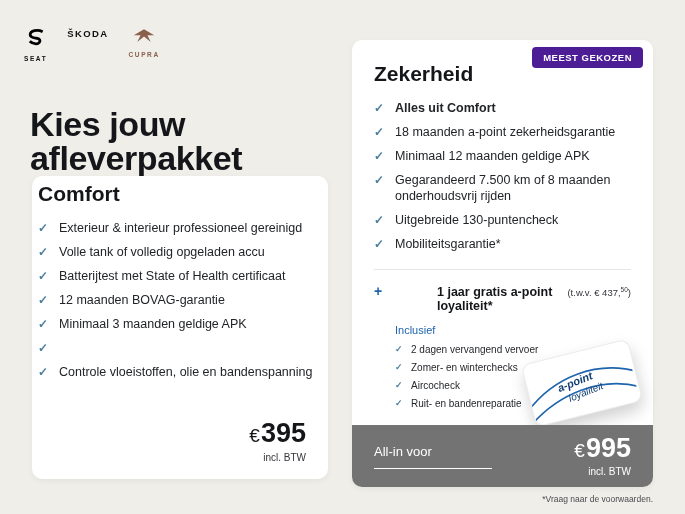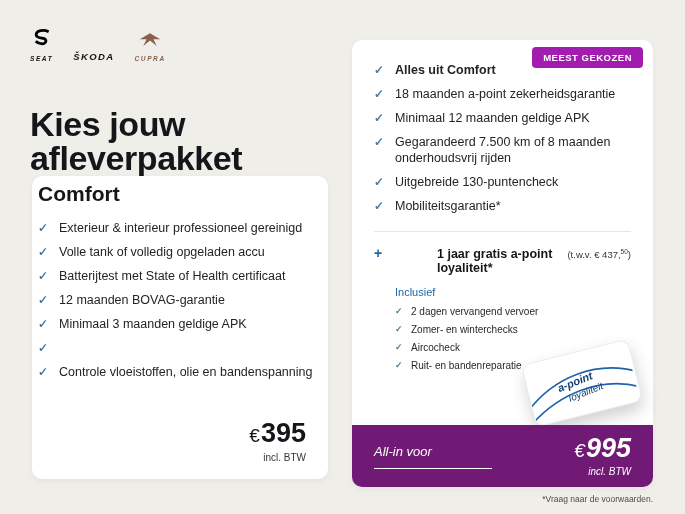--- a/index.html
+++ b/index.html
@@ -1,20 +1,20 @@
 <!DOCTYPE html>
 <html><head>
 <meta charset="utf-8">
 <style>
   html,body{margin:0;padding:0;background:#efeee9;}
   .root{position:relative;width:685px;height:514px;background:#efeee9;
         font-family:"Liberation Sans",sans-serif;color:#1b1c20;overflow:hidden;}
 
   
-  .brands{position:absolute;left:30px;top:28px;display:flex;align-items:flex-end;gap:20px;font-style:italic;}
+  .brands{position:absolute;left:24px;top:28px;display:flex;align-items:flex-start;gap:20px;}
   .brand{display:flex;flex-direction:column;align-items:center;gap:3px;}
   .brand-label{font-size:6.5px;font-weight:700;letter-spacing:1.6px;color:#111;}
   .brand-label.cupra{color:#8a604c;}
   .skoda-word{font-size:9.5px;font-weight:700;letter-spacing:1.4px;color:#111;}
 
   
   .heading{position:absolute;left:30px;top:84px;width:240px;font-size:34px;line-height:34px;
            font-weight:700;letter-spacing:-0.4px;color:#15161a;}
 
   
@@ -28,21 +28,21 @@
   .check{color:#4a7d9c;font-weight:700;font-size:12px;flex:0 0 12px;line-height:16px;}
   .checklist li.strong .item-text{font-weight:700;}
 
   
   .price-block{position:absolute;right:22px;bottom:16px;text-align:right;}
   .price{font-size:27px;font-weight:700;color:#15161a;line-height:28px;}
   .euro{font-size:19px;font-weight:500;margin-right:1px;}
   .price-note{font-size:10px;color:#33353a;margin-top:2px;}
 
   
-  .badge{position:absolute;top:7px;right:10px;background:#a21caf;color:#fff;
+  .badge{position:absolute;top:7px;right:10px;background:#4c1d95;color:#fff;
          font-size:9.5px;font-weight:700;letter-spacing:0.5px;padding:5px 11px;border-radius:4px;}
 
   .divider{border:none;border-top:1px solid #e6e6e4;margin:17px 0 13px 0;}
 
   
   .loyalty-head{display:flex;gap:9px;align-items:baseline;}
   .plus{color:#1d64ad;font-weight:700;font-size:14px;flex:0 0 12px;}
   .loyalty-title{font-size:12.5px;font-weight:700;color:#15161a;margin-left:42px;}
   .loyalty-note{font-size:9.5px;color:#33353a;margin-left:4px;white-space:nowrap;}
   .loyalty-note sup{font-size:6.5px;}
@@ -50,23 +50,23 @@
   .sublist{list-style:none;margin:0;padding:0 0 0 21px;display:flex;flex-direction:column;gap:5px;width:150px;}
   .sublist li{display:flex;gap:7px;font-size:10px;line-height:13px;color:#26282c;}
   .subcheck{color:#4a7d9c;font-weight:700;font-size:9px;flex:0 0 9px;line-height:13px;}
 
   
   .loyalty-card{position:absolute;right:16px;bottom:72px;width:108px;height:62px;background:#fff;
                 border:1px solid #ececec;border-radius:9px;transform:rotate(-14deg);
                 box-shadow:0 8px 16px rgba(0,0,0,0.18);overflow:hidden;}
 
   
-  .z-footer{position:absolute;left:0;right:0;bottom:0;height:62px;background:#701a75;
+  .z-footer{position:absolute;left:0;right:0;bottom:0;height:62px;background:#737373;
             border-radius:0 0 10px 10px;display:flex;justify-content:space-between;
-            align-items:center;padding:0 22px;box-sizing:border-box;color:#fff;font-style:italic;}
+            align-items:center;padding:0 22px;box-sizing:border-box;color:#fff;}
   .allin{font-size:13px;}
   .allin-line{width:118px;height:1px;background:#ffffff;margin-top:9px;}
   .z-price-block{text-align:right;}
   .z-price{font-size:27px;font-weight:700;line-height:26px;}
   .z-euro{font-size:19px;font-weight:500;margin-right:1px;}
   .z-note{font-size:10px;margin-top:2px;}
 
   .footnote{position:absolute;right:32px;top:494px;font-size:8.5px;color:#4a4b4f;}
 </style>
 </head>
@@ -130,20 +130,21 @@
         </li>
     </ul>
     <div class="price-block">
       <div class="price"><span class="euro">€</span><span>395</span></div>
       <div class="price-note">incl. BTW</div>
     </div>
   </section>
 
   <section class="card card-zekerheid">
     <div class="badge">MEEST GEKOZEN</div>
+    <h2 class="card-title">Zekerheid</h2>
     <ul class="checklist">
       <li class="strong">
           <span class="check">✓</span>
           <span class="item-text">Alles uit Comfort</span>
         </li>
       <li>
           <span class="check">✓</span>
           <span class="item-text">18 maanden a-point zekerheidsgarantie</span>
         </li>
       <li>

